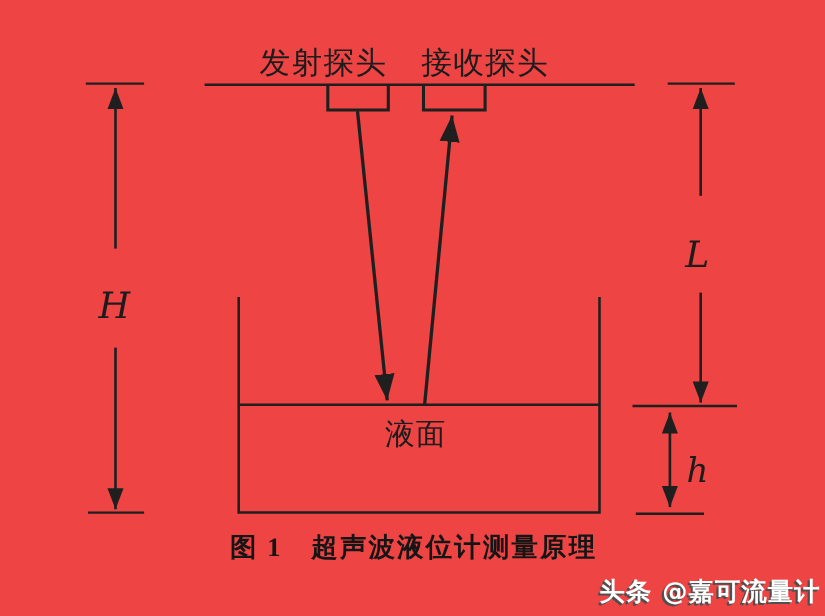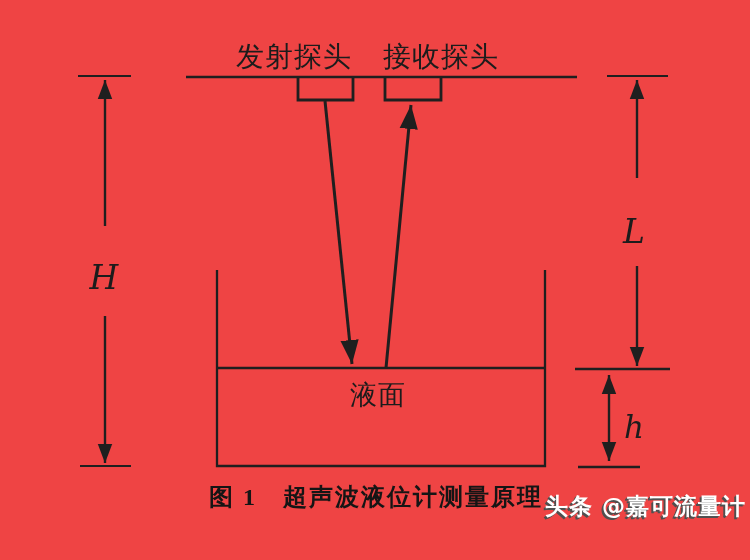--- a/index.html
+++ b/index.html
@@ -65,21 +65,21 @@
     text-align: center;
     font-family: Liberation Serif, serif;
     font-weight: bold;
     font-size: 24px;
     letter-spacing: 2px;
     color: #151515;
     white-space: nowrap;
   }
   .watermark {
     position: absolute;
-    top: 491px;
+    top: 522px;
     right: 4px;
     font-family: "DejaVu Sans", sans-serif;
     font-weight: bold;
     font-size: 23px;
     letter-spacing: 1px;
     color: #ffffff;
     text-shadow: -2px 2px 0 #4f4f4f, -1px 1px 0 #5a5a5a;
     white-space: nowrap;
   }
 </style>

